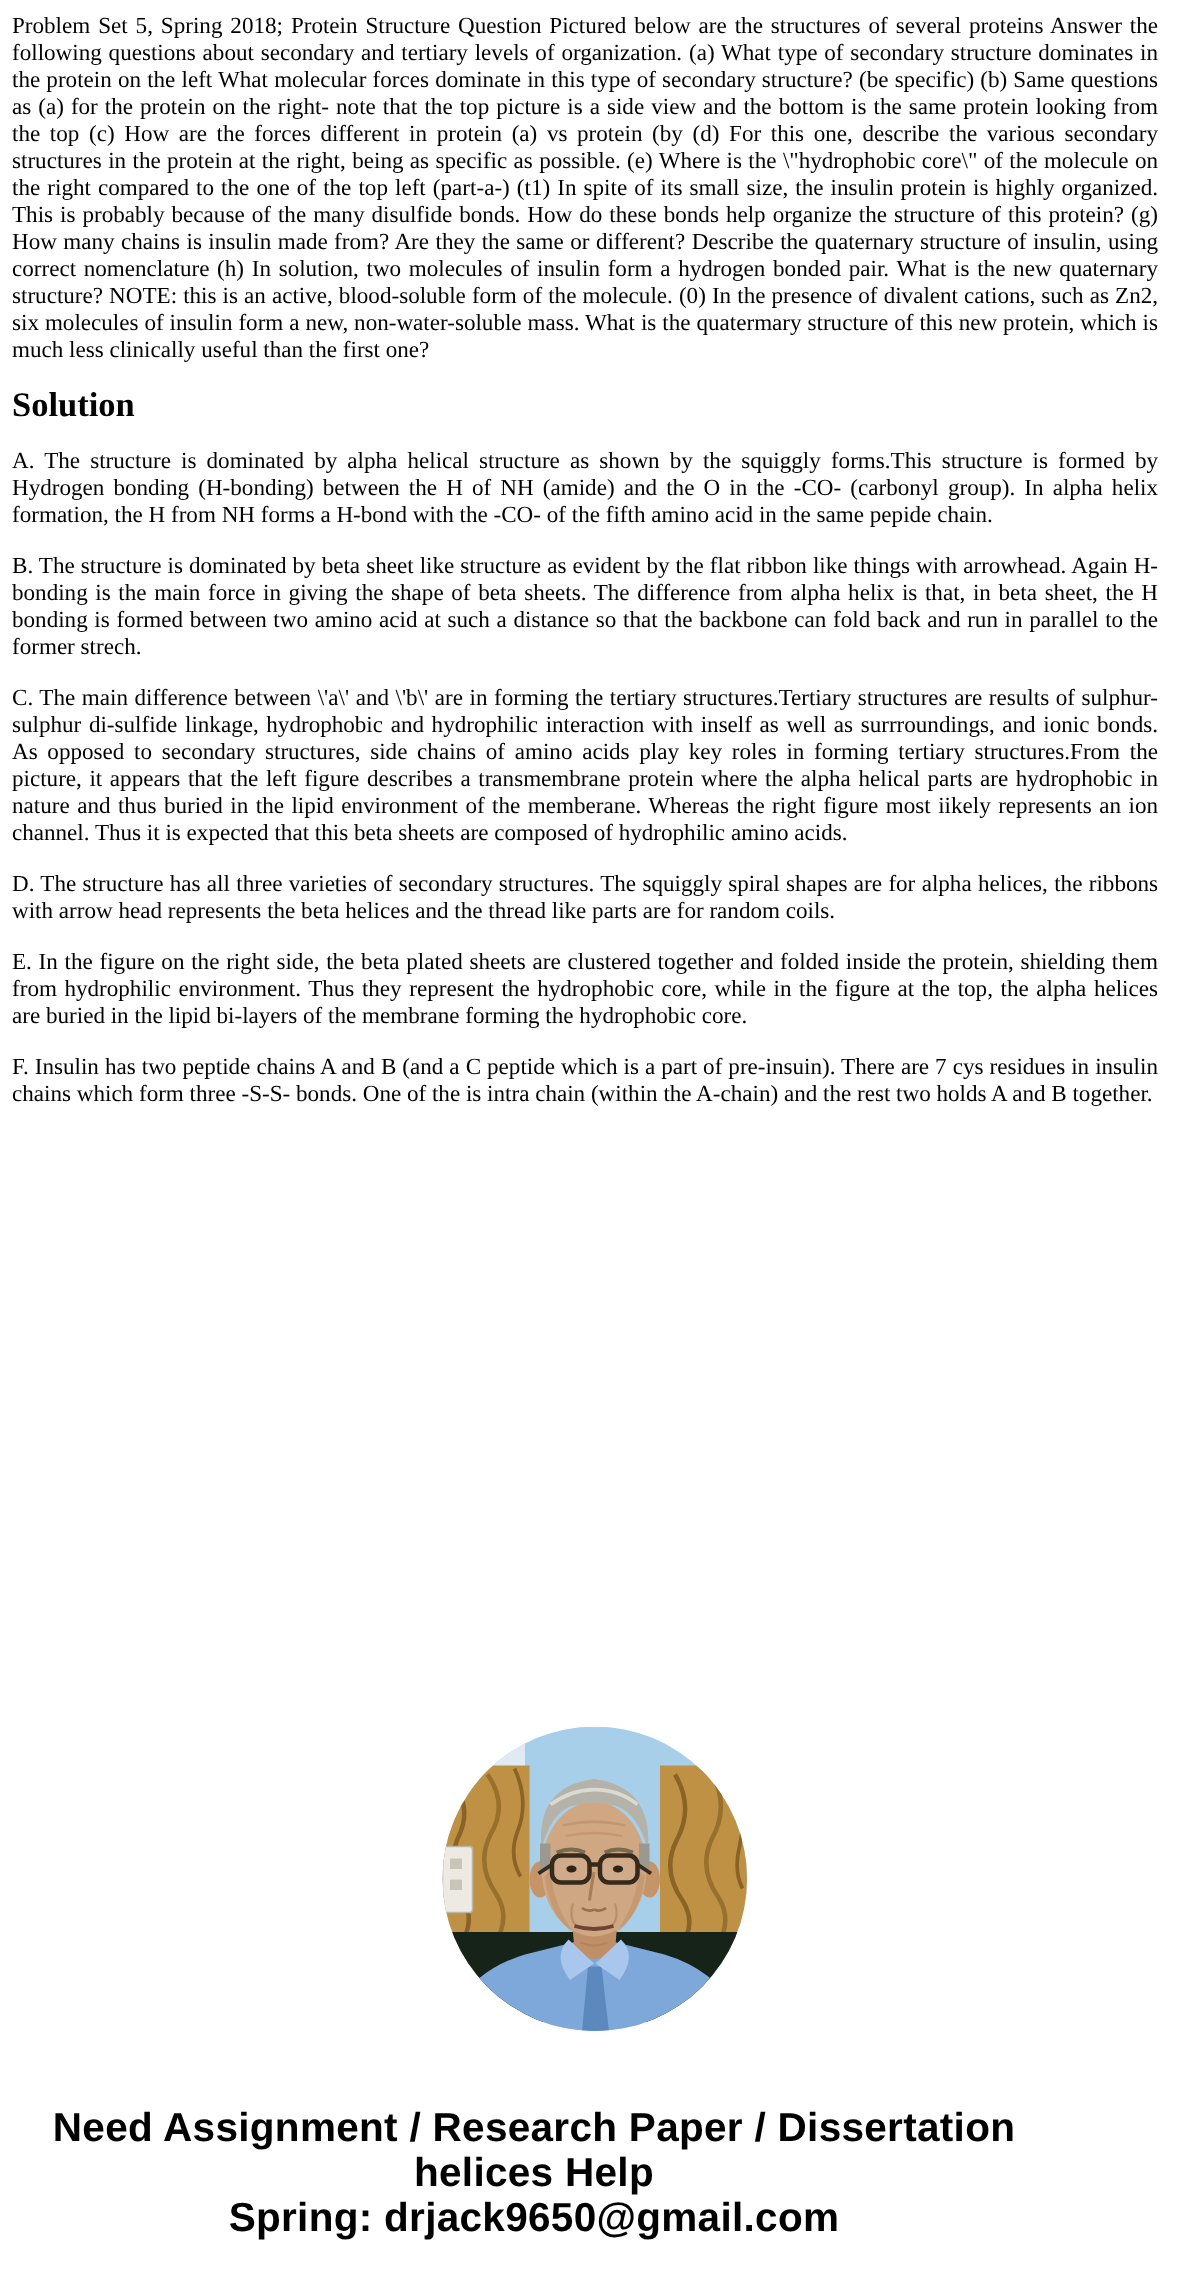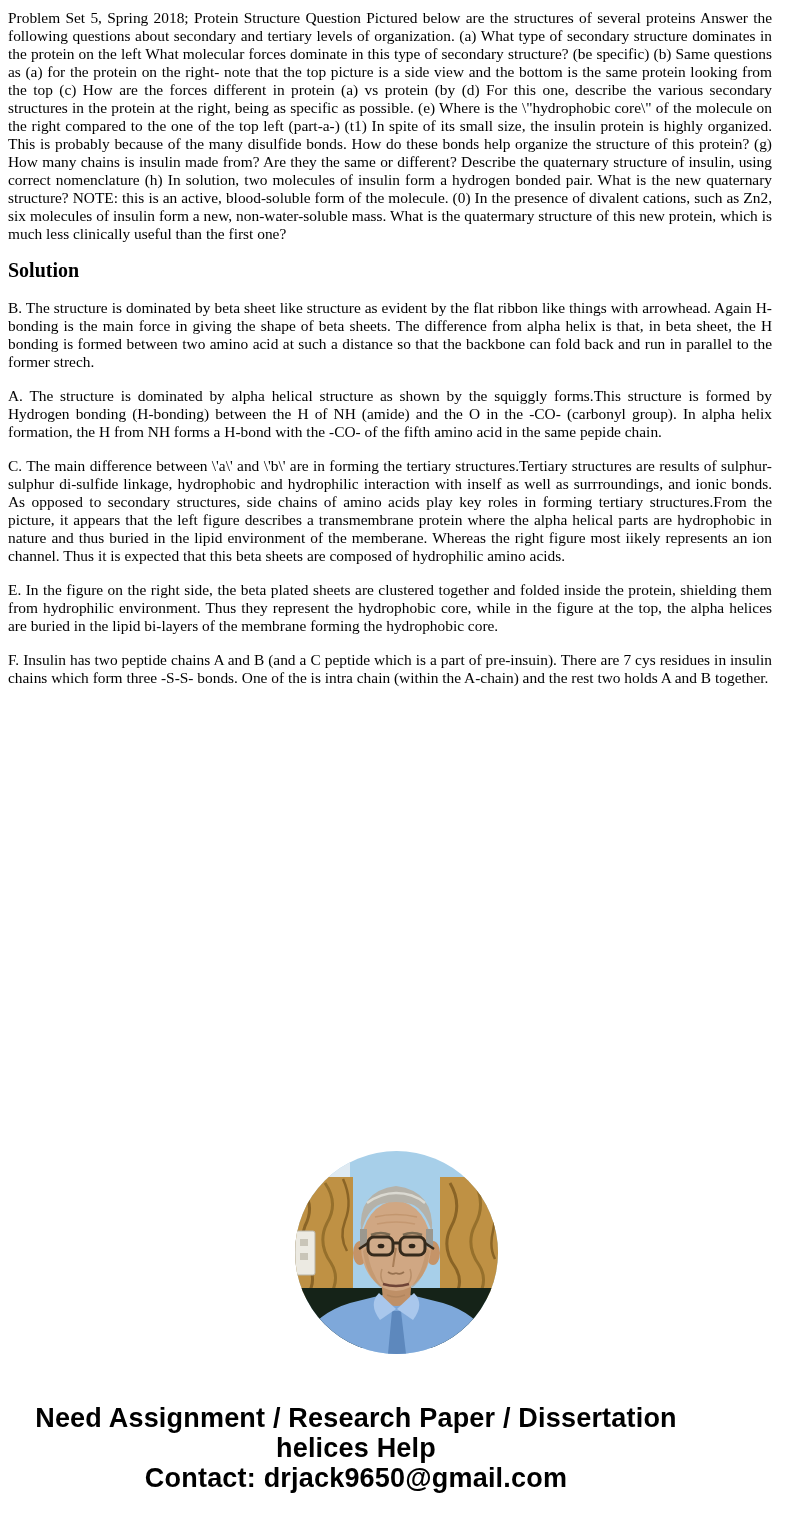--- a/index.html
+++ b/index.html
@@ -14,21 +14,21 @@
   }
   .doc-text {
     padding: 9px 22px 0 8px;
     font-size: 15.4px;
     line-height: 18px;
     text-align: justify;
   }
   .doc-text p { margin: 0 0 16px 0; }
   .solution-heading {
     font-family: "Liberation Serif", serif;
-    font-size: 20px;
+    font-size: 23px;
     font-weight: bold;
     margin: 18px 0 20px 0;
     text-align: left;
   }
   .avatar {
     position: absolute;
     left: 295px;
     top: 1151px;
     width: 203px;
     height: 203px;
@@ -50,23 +50,24 @@
   }
 </style>
 </head>
 <body>
 
 <div class="page">
 
   <div class="doc-text">
     <p>Problem Set 5, Spring 2018; Protein Structure Question Pictured below are the structures of several proteins Answer the following questions about secondary and tertiary levels of organization. (a) What type of secondary structure dominates in the protein on the left What molecular forces dominate in this type of secondary structure? (be specific) (b) Same questions as (a) for the protein on the right- note that the top picture is a side view and the bottom is the same protein looking from the top (c) How are the forces different in protein (a) vs protein (by (d) For this one, describe the various secondary structures in the protein at the right, being as specific as possible. (e) Where is the \"hydrophobic core\" of the molecule on the right compared to the one of the top left (part-a-) (t1) In spite of its small size, the insulin protein is highly organized. This is probably because of the many disulfide bonds. How do these bonds help organize the structure of this protein? (g) How many chains is insulin made from? Are they the same or different? Describe the quaternary structure of insulin, using correct nomenclature (h) In solution, two molecules of insulin form a hydrogen bonded pair. What is the new quaternary structure? NOTE: this is an active, blood-soluble form of the molecule. (0) In the presence of divalent cations, such as Zn2, six molecules of insulin form a new, non-water-soluble mass. What is the quatermary structure of this new protein, which is much less clinically useful than the first one?</p>
     <div class="solution-heading">Solution</div>
+    <p>A. The structure is dominated by alpha helical structure as shown by the squiggly forms.This structure is formed by Hydrogen bonding (H-bonding) between the H of NH (amide) and the O in the -CO- (carbonyl group). In alpha helix formation, the H from NH forms a H-bond with the -CO- of the fifth amino acid in the same pepide chain.</p>
     <p>B. The structure is dominated by beta sheet like structure as evident by the flat ribbon like things with arrowhead. Again H-bonding is the main force in giving the shape of beta sheets. The difference from alpha helix is that, in beta sheet, the H bonding is formed between two amino acid at such a distance so that the backbone can fold back and run in parallel to the former strech.</p>
-    <p>A. The structure is dominated by alpha helical structure as shown by the squiggly forms.This structure is formed by Hydrogen bonding (H-bonding) between the H of NH (amide) and the O in the -CO- (carbonyl group). In alpha helix formation, the H from NH forms a H-bond with the -CO- of the fifth amino acid in the same pepide chain.</p>
     <p>C. The main difference between \'a\' and \'b\' are in forming the tertiary structures.Tertiary structures are results of sulphur-sulphur di-sulfide linkage, hydrophobic and hydrophilic interaction with inself as well as surrroundings, and ionic bonds. As opposed to secondary structures, side chains of amino acids play key roles in forming tertiary structures.From the picture, it appears that the left figure describes a transmembrane protein where the alpha helical parts are hydrophobic in nature and thus buried in the lipid environment of the memberane. Whereas the right figure most iikely represents an ion channel. Thus it is expected that this beta sheets are composed of hydrophilic amino acids.</p>
+    <p>D. The structure has all three varieties of secondary structures. The squiggly spiral shapes are for alpha helices, the ribbons with arrow head represents the beta helices and the thread like parts are for random coils.</p>
     <p>E. In the figure on the right side, the beta plated sheets are clustered together and folded inside the protein, shielding them from hydrophilic environment. Thus they represent the hydrophobic core, while in the figure at the top, the alpha helices are buried in the lipid bi-layers of the membrane forming the hydrophobic core.</p>
     <p>F. Insulin has two peptide chains A and B (and a C peptide which is a part of pre-insuin). There are 7 cys residues in insulin chains which form three -S-S- bonds. One of the is intra chain (within the A-chain) and the rest two holds A and B together.</p>
   </div>
 
   <div class="avatar">
     <svg viewBox="0 0 203 203" width="203" height="203" xmlns="http://www.w3.org/2000/svg">
 
       <rect x="0" y="0" width="203" height="203" fill="#a7cfe9"></rect>
       <rect x="0" y="0" width="55" height="30" fill="#dfeaf2"></rect>
 
@@ -129,16 +130,16 @@
       <path d="M115 118 Q 118 127 113 133" stroke="#a87e58" stroke-width="1.5" fill="none" opacity="0.6"></path>
 
       <path d="M88 133 Q 101 137 114 133" stroke="#6f4436" stroke-width="2.5" fill="none"></path>
       <path d="M92 144 Q 101 148 110 144" stroke="#a87e58" stroke-width="1.5" fill="none" opacity="0.6"></path>
     </svg>
   </div>
 
   <div class="footer">
     <div>Need Assignment / Research Paper / Dissertation</div>
     <div>helices Help</div>
-    <div>Contact: drjack9650@gmail.com</div>
+    <div>Spring: drjack9650@gmail.com</div>
   </div>
 
 </div>
 
 </body></html>

